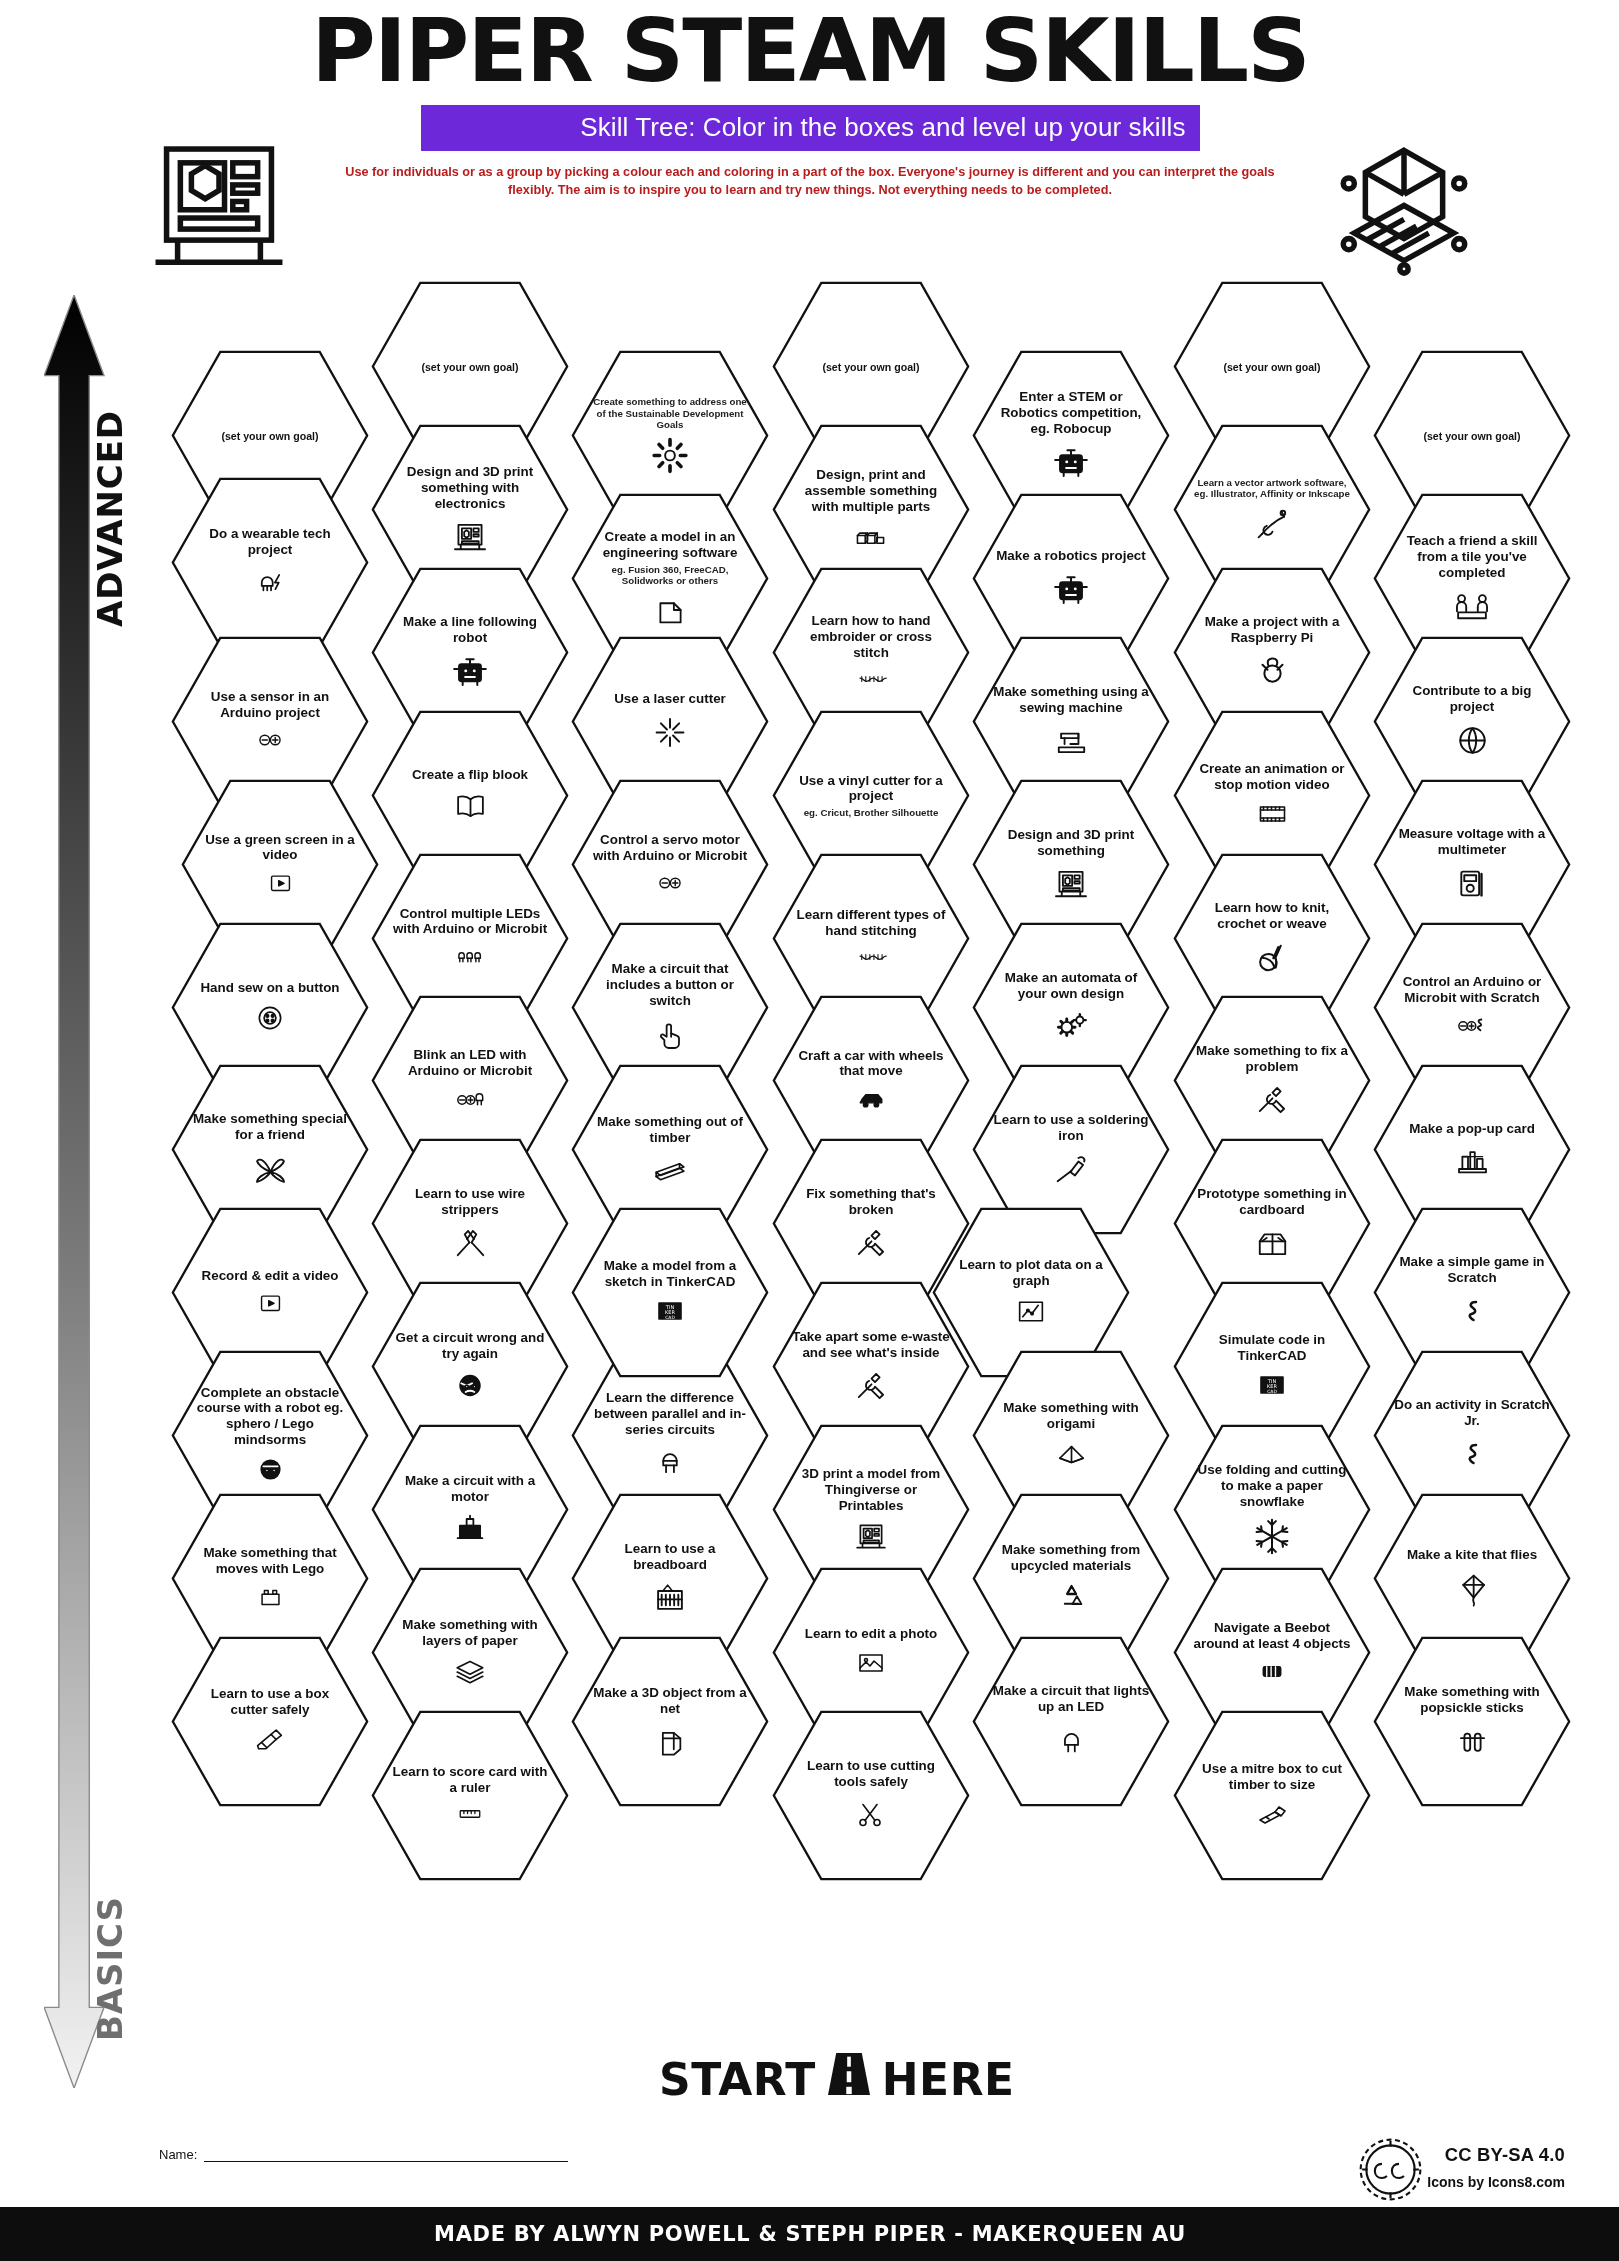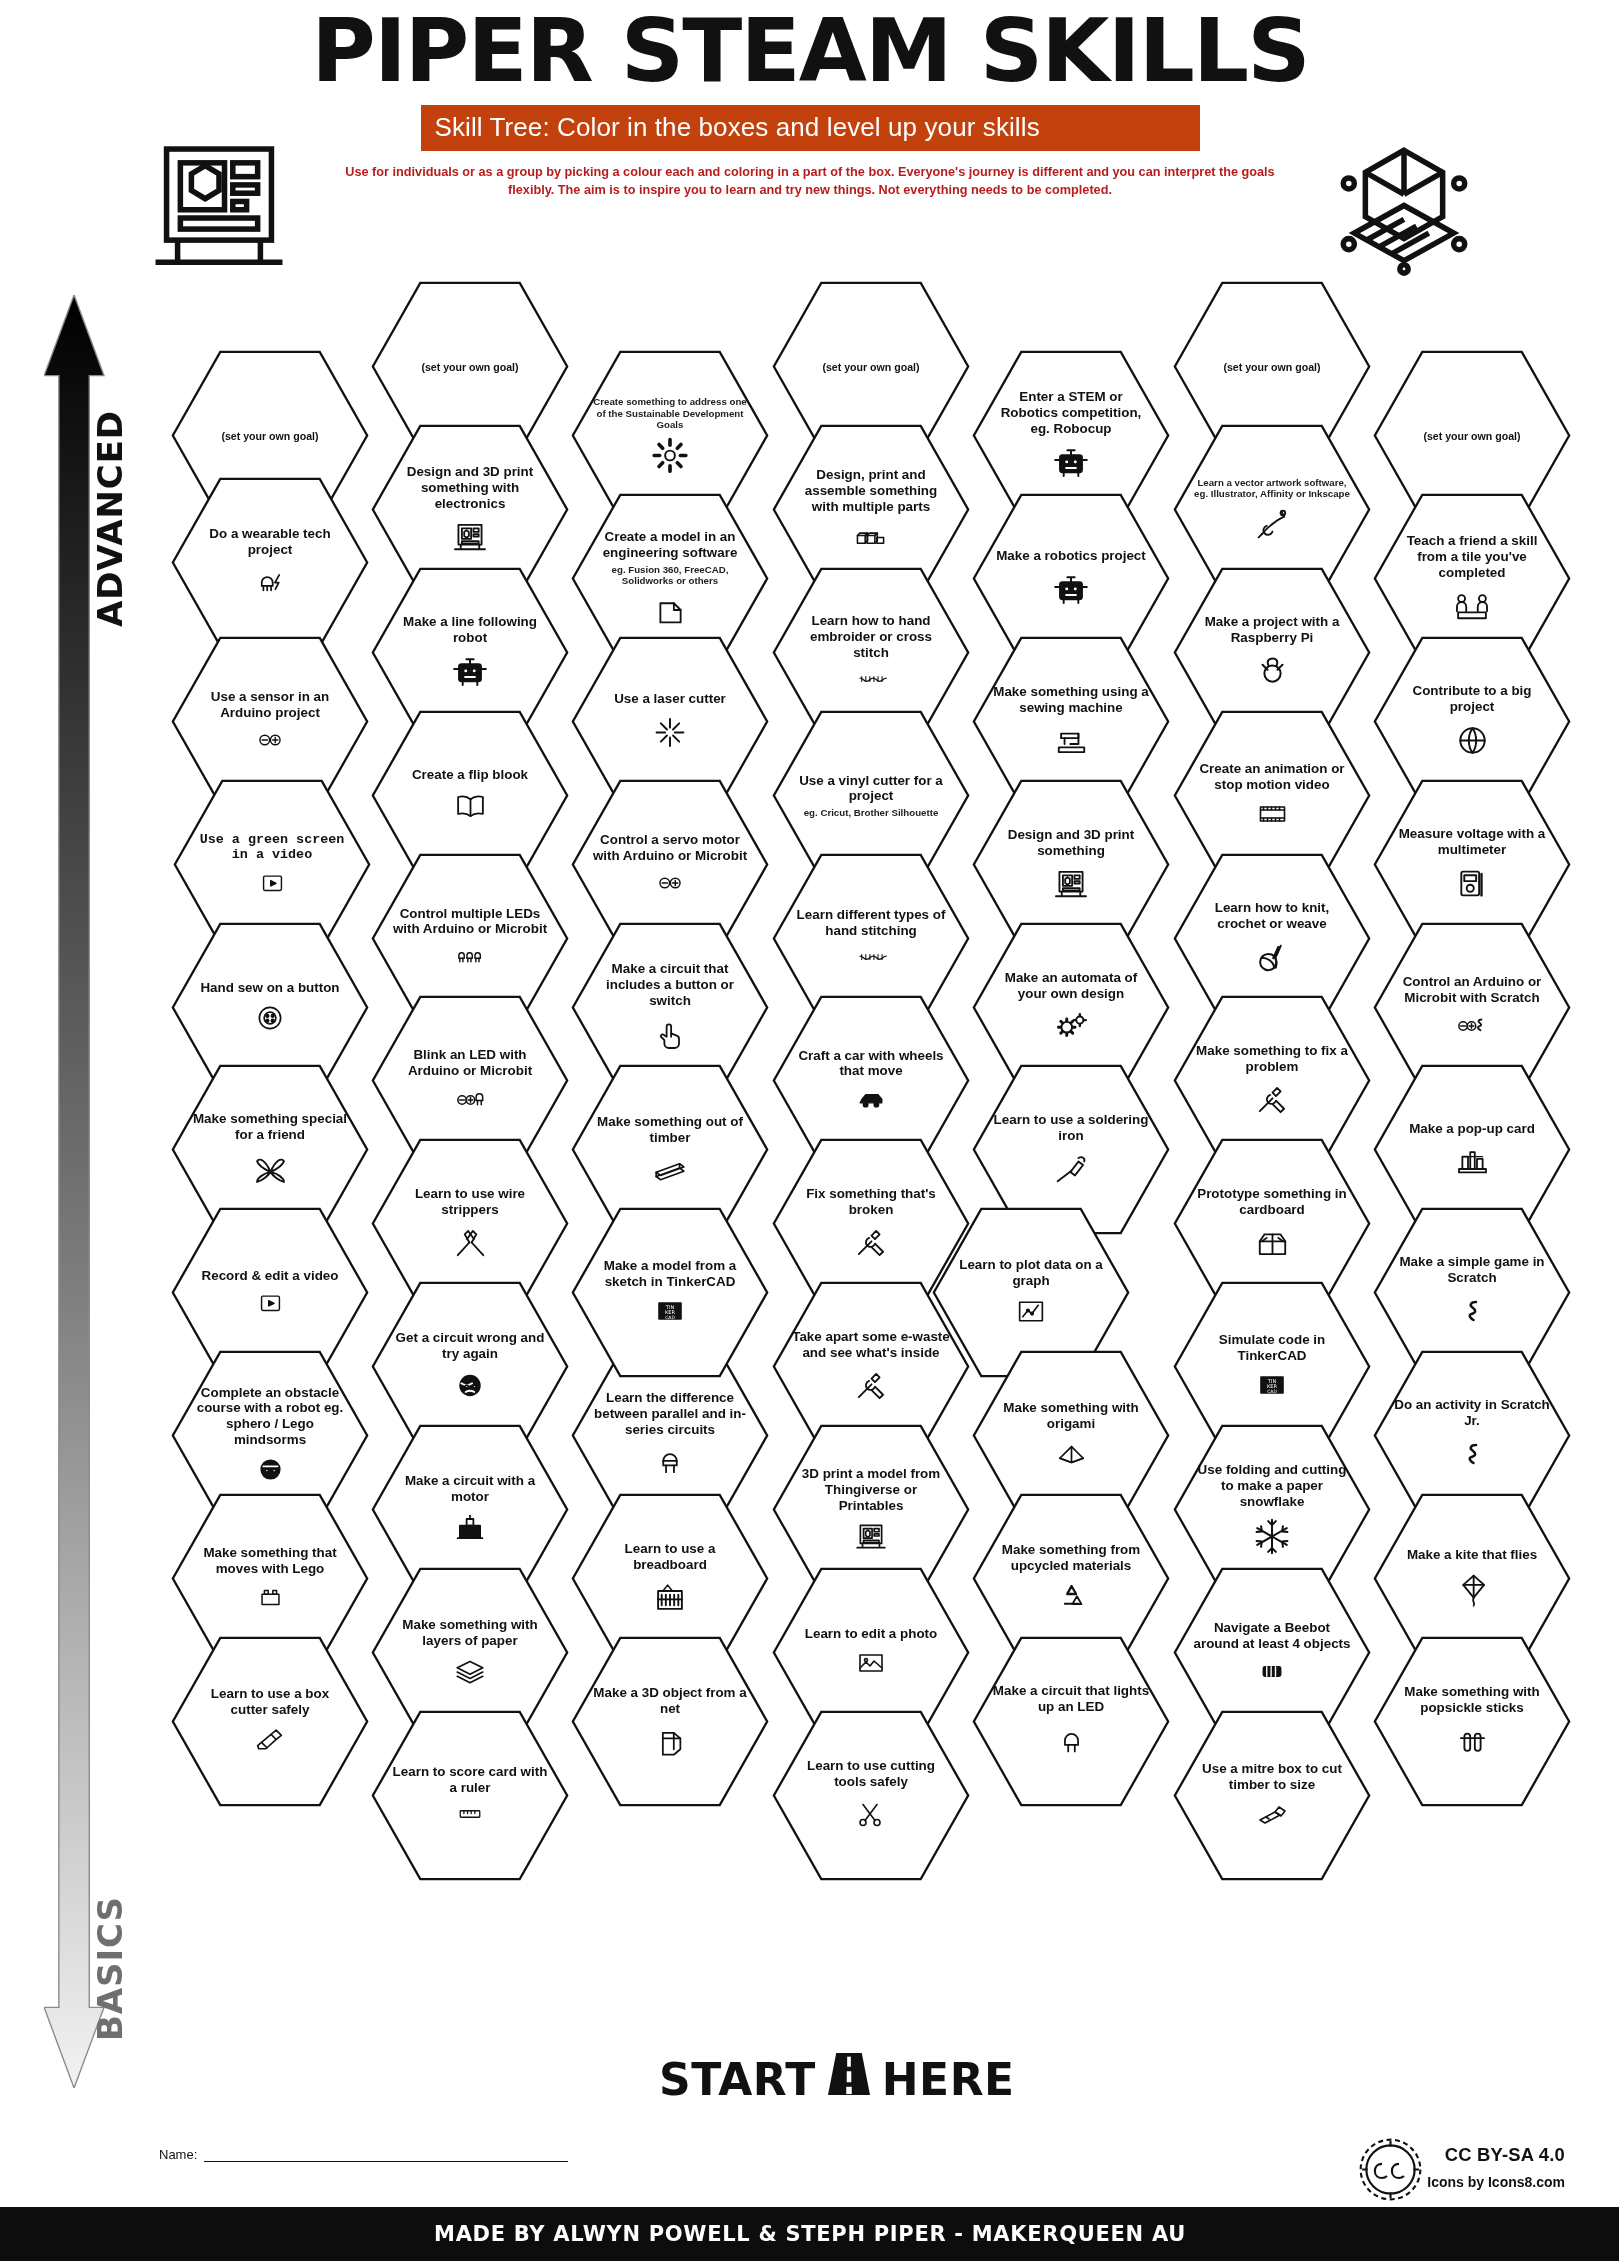--- a/index.html
+++ b/index.html
@@ -19,25 +19,25 @@
     text-align: center;
     font-size: 88px;
     font-weight: bold;
     letter-spacing: -1.8px;
     margin: 4.6px 0 0 0;
     line-height: 1.05;
     font-family: "DejaVu Sans", sans-serif;
   }
   #subtitle-bar {
     margin: 8.3px auto 0 auto;
-    background: #c2410c;
+    background: #6d28d9;
     color: #fff;
     display: block;
     width: 779px;
-    text-align: left;
+    text-align: right;
     font-size: 26px;
     padding: 6.5px 14px 8.3px 14px;
     letter-spacing: 0.1px;
   }
   #blurb {
     width: 959px;
     margin: 12px auto 0 auto;
     text-align: center;
     font-size: 12.7px;
     line-height: 1.45;
@@ -295,21 +295,21 @@
         <div class="label">Use a sensor in an Arduino project</div>
         <div class="ic">
           <svg width="42" height="28" viewBox="0 0 64 64" fill="none" stroke="#111" stroke-width="3.2" stroke-linecap="round" stroke-linejoin="round">
             <circle cx="20" cy="32" r="11"></circle>
             <circle cx="44" cy="32" r="11"></circle>
             <path d="M14 32h12M38 32h12M44 26v12"></path>
           </svg>
         </div>
       </div>
     </div>
-    <div class="hex" style="left: 173px; top: 779px; font-family: Liberation Mono, monospace;">
+    <div class="hex" style="left: 181px; top: 779px;">
       <div class="hexbg">
         <svg viewBox="0 0 430 372" preserveAspectRatio="none">
           <polygon points="107,4 323,4 426,186 323,368 107,368 4,186" fill="#ffffff" stroke="#111" stroke-width="5"></polygon>
         </svg>
       </div>
       <div class="content">
         <div class="label">Use a green screen in a video</div>
         <div class="ic">
           <svg width="33" height="28.6" viewBox="0 0 64 64" fill="none" stroke="#111" stroke-width="3.2" stroke-linecap="round" stroke-linejoin="round">
             <rect x="12" y="16" width="40" height="32" rx="3"></rect>

